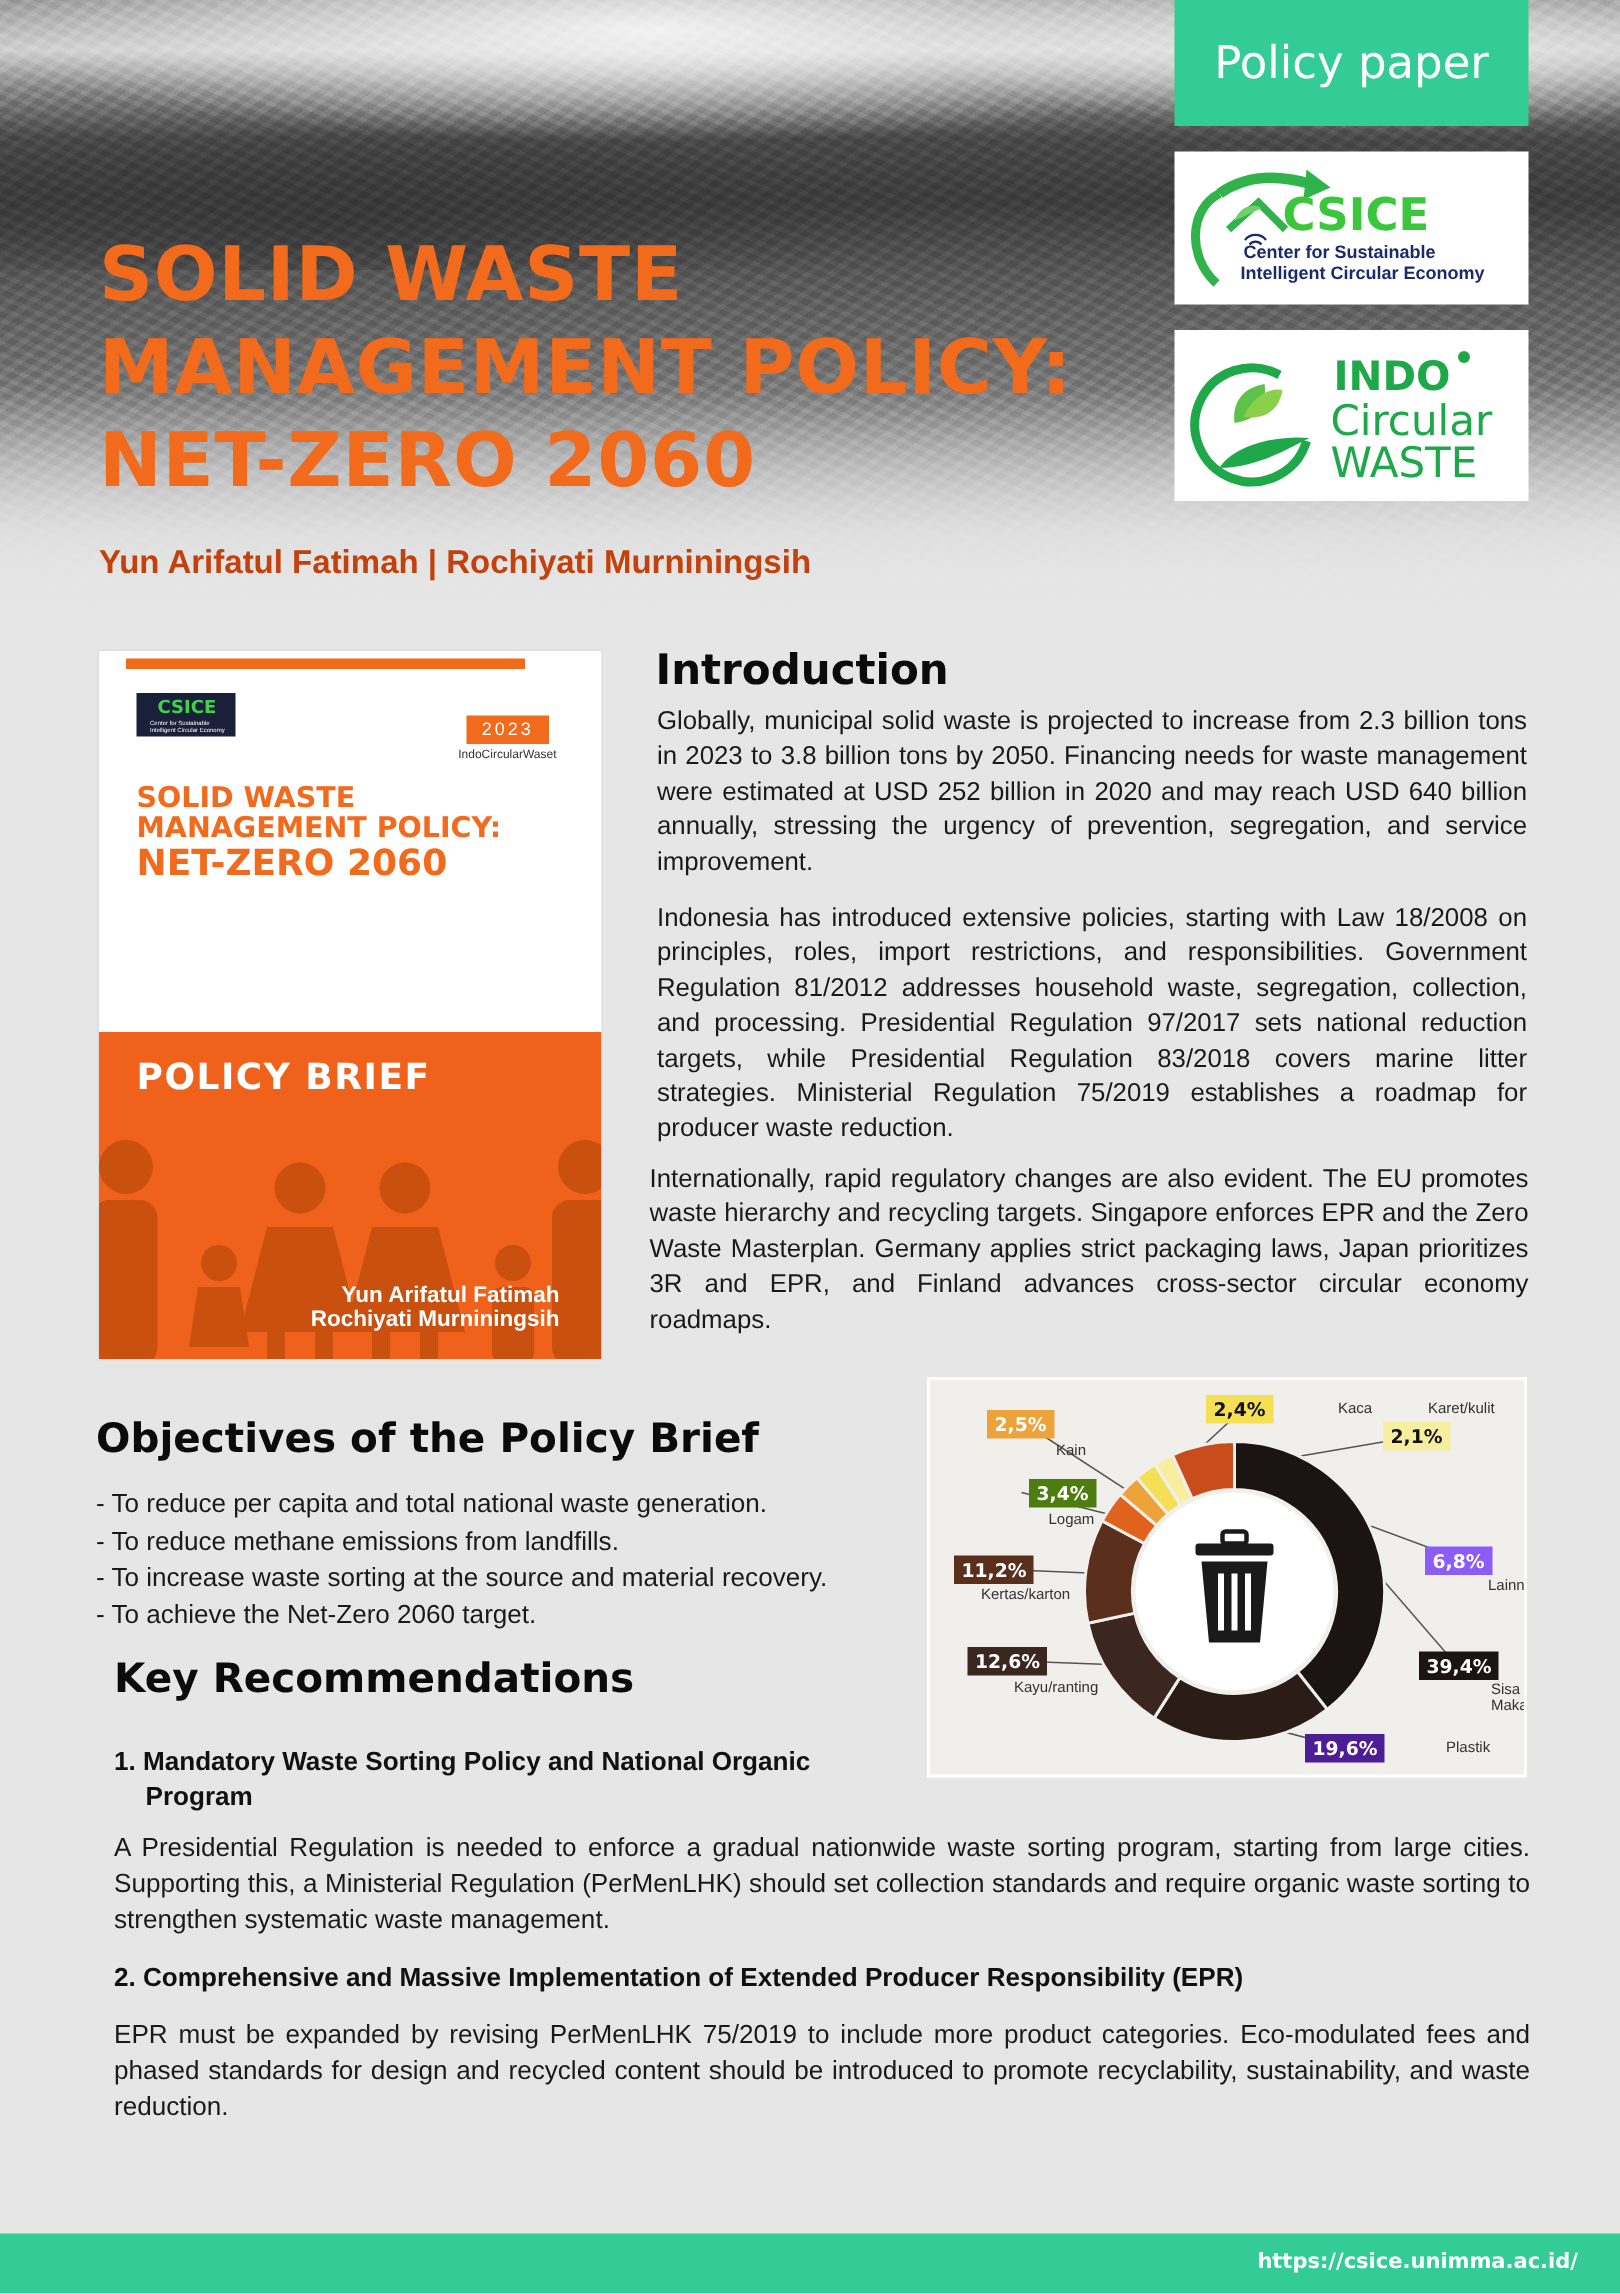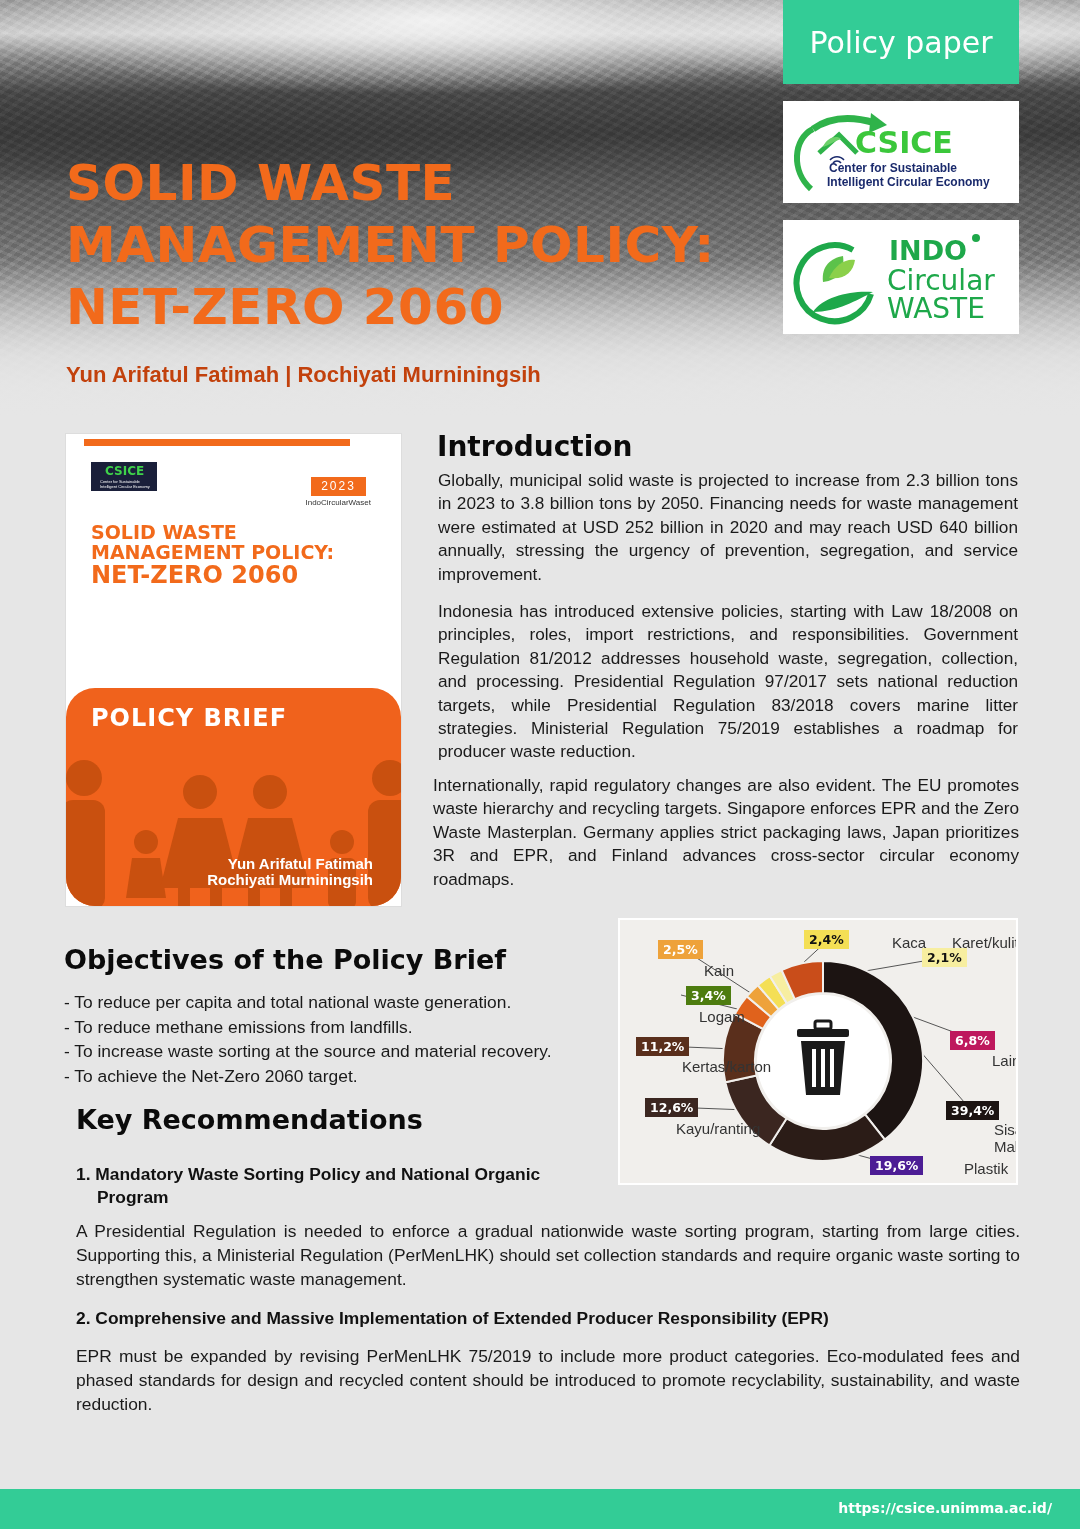--- a/index.html
+++ b/index.html
@@ -40,42 +40,42 @@
   
   .cover { position: absolute; left: 66px; top: 434px; width: 335px; height: 472px; background: #fff; box-shadow: 0 0 0 1px #ddd; overflow: hidden; }
   .cover .topbar { position: absolute; left: 18px; top: 5px; width: 266px; height: 7px; background: #f26a1b; }
   .cover .mini-logo { position: absolute; left: 25px; top: 28px; width: 66px; height: 29px; background: #1a1f3a; }
   .cover .mini-logo .t { position: absolute; left: 14px; top: 2px; color: #3fd24a; font-weight: bold; font-size: 12px; font-family: "DejaVu Sans", sans-serif; }
   .cover .mini-logo .s { position: absolute; left: 9px; top: 17px; color: #fff; font-size: 4px; line-height: 5px; }
   .cover .year { position: absolute; left: 245px; top: 43px; width: 55px; height: 19px; background: #f26a1b; color: #fff; font-size: 12px; letter-spacing: 2px; text-align: center; line-height: 19px; }
   .cover .org { position: absolute; right: 30px; top: 64px; font-size: 8px; color: #333; }
   .cover .ctitle { position: absolute; left: 25px; top: 88px; color: #f26a1b; font-family: "DejaVu Sans", sans-serif; font-weight: bold; font-size: 19px; line-height: 20px; }
   .cover .ctitle .big { font-size: 24px; line-height: 26px; }
-  .cover .orange { position: absolute; left: 0; top: 254px; width: 335px; height: 218px; background: #f0621c; overflow: hidden; border-radius: 29px; }
+  .cover .orange { position: absolute; left: 0; top: 254px; width: 335px; height: 218px; background: #f0621c; overflow: hidden; }
   .cover .pb { position: absolute; left: 25px; top: 16px; color: #fff; font-family: "DejaVu Sans", sans-serif; font-weight: bold; font-size: 24px; letter-spacing: 1px; }
   .cover .people { position: absolute; left: 0; top: 0; width: 335px; height: 218px; }
   .cover .cauth { position: absolute; right: 28px; top: 168px; text-align: right; color: #fff; font-weight: bold; font-size: 15px; line-height: 16px; }
 
   
   .h2 { font-family: "DejaVu Sans", sans-serif; font-weight: bold; color: #0b0b0b; }
   .intro-h { position: absolute; left: 437px; top: 430px; font-size: 28px; }
   .para { position: absolute; font-size: 17.2px; line-height: 23.4px; text-align: justify; color: #1a1a1a; }
   .p1 { left: 438px; top: 469px; width: 580px; }
   .p2 { left: 438px; top: 600px; width: 580px; }
   .p3 { left: 433px; top: 774px; width: 586px; }
 
   
   .obj-h { position: absolute; left: 64px; top: 944px; font-size: 27px; }
   .obj-list { position: absolute; left: 64px; top: 990px; font-size: 17.4px; line-height: 24.6px; color: #1a1a1a; list-style: none; }
 
   
   .chart-box { position: absolute; left: 620px; top: 920px; width: 396px; height: 263px; background: #f1efec; box-shadow: 0 0 0 2px #fff; overflow: hidden; }
   .chart-box svg { position: absolute; left: 0; top: 0; }
   .lbl { position: absolute; font-family: "DejaVu Sans", sans-serif; font-weight: bold; font-size: 12.5px; padding: 1px 5px; line-height: 17px; }
-  .cat { position: absolute; font-size: 15px; color: #333; padding-left: 34px; }
+  .cat { position: absolute; font-size: 10px; color: #333; padding-left: 34px; }
 
   
   .rec-h { position: absolute; left: 76px; top: 1104px; font-size: 27px; }
   .rec1-t { position: absolute; left: 76px; top: 1163px; width: 540px; font-size: 17.4px; font-weight: bold; line-height: 23px; padding-left: 21px; text-indent: -21px; }
   .rec-p { position: absolute; left: 76px; width: 944px; font-size: 17.4px; line-height: 24px; text-align: justify; color: #1a1a1a; }
   .rp1 { top: 1219px; }
   .rec2-t { position: absolute; left: 76px; top: 1308px; font-size: 17.4px; font-weight: bold; }
   .rp2 { top: 1344px; }
 
   .footer { position: absolute; left: 0; top: 1489px; width: 1080px; height: 40px; background: #33cc96; padding-left: 32px; }
@@ -212,30 +212,30 @@
       </g>
     </svg>
   <div id="chart-labels">
       <div class="lbl" style="left: 326px; top: 181px; background: rgb(28, 20, 18); color: rgb(255, 255, 255);">39,4%</div>
       <div class="cat" style="left: 340px; top: 201px;">Sisa Makanan</div>
       <div class="lbl" style="left: 250px; top: 236px; background: #4c1d95; color: rgb(255, 255, 255);">19,6%</div>
       <div class="cat" style="left: 310px; top: 240px;">Plastik</div>
       <div class="lbl" style="left: 25px; top: 178px; background: rgb(59, 38, 32); color: rgb(255, 255, 255);">12,6%</div>
       <div class="cat" style="left: 22px; top: 200px;">Kayu/ranting</div>
       <div class="lbl" style="left: 16px; top: 117px; background: rgb(90, 47, 28); color: rgb(255, 255, 255);">11,2%</div>
-      <div class="cat" style="left: 28px; top: 138px;">Kertas/karton</div>
+      <div class="cat" style="left: 0; top: 138px;">Kertas/karton</div>
       <div class="lbl" style="left: 36px; top: 66px; background: #4d7c0f; color: rgb(255, 255, 255); margin-left: 30px;">3,4%</div>
       <div class="cat" style="left: 45px; top: 88px;">Logam</div>
       <div class="lbl" style="left: 38px; top: 20px; background: rgb(238, 162, 58); color: rgb(255, 255, 255);">2,5%</div>
       <div class="cat" style="left: 50px; top: 42px;">Kain</div>
       <div class="lbl" style="left: 184px; top: 10px; background: rgb(244, 223, 85); color: rgb(17, 17, 17);">2,4%</div>
       <div class="cat" style="left: 238px; top: 14px;">Kaca</div>
       <div class="lbl" style="left: 302px; top: 28px; background: rgb(247, 238, 160); color: rgb(17, 17, 17);">2,1%</div>
       <div class="cat" style="left: 298px; top: 14px;">Karet/kulit</div>
-      <div class="lbl" style="left: 330px; top: 111px; background: #be185d; color: rgb(255, 255, 255);">6,8%</div>
+      <div class="lbl" style="left: 330px; top: 111px; background: #8b5cf6; color: rgb(255, 255, 255);">6,8%</div>
       <div class="cat" style="left: 338px; top: 132px;">Lainnya</div>
     </div>
 </div>
 
 <h2 class="h2 rec-h">Key Recommendations</h2>
 <div class="rec1-t">1. Mandatory Waste Sorting Policy and National Organic Program</div>
 <p class="rec-p rp1">A Presidential Regulation is needed to enforce a gradual nationwide waste sorting program, starting from large cities. Supporting this, a Ministerial Regulation (PerMenLHK) should set collection standards and require organic waste sorting to strengthen systematic waste management.</p>
 <div class="rec2-t">2. Comprehensive and Massive Implementation of Extended Producer Responsibility (EPR)</div>
 <p class="rec-p rp2">EPR must be expanded by revising PerMenLHK 75/2019 to include more product categories. Eco-modulated fees and phased standards for design and recycled content should be introduced to promote recyclability, sustainability, and waste reduction.</p>
 

